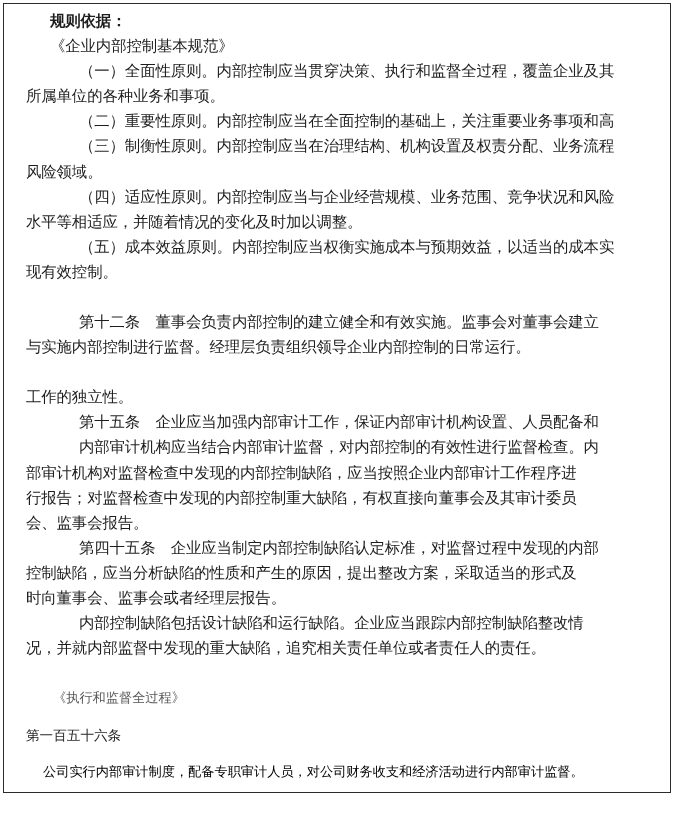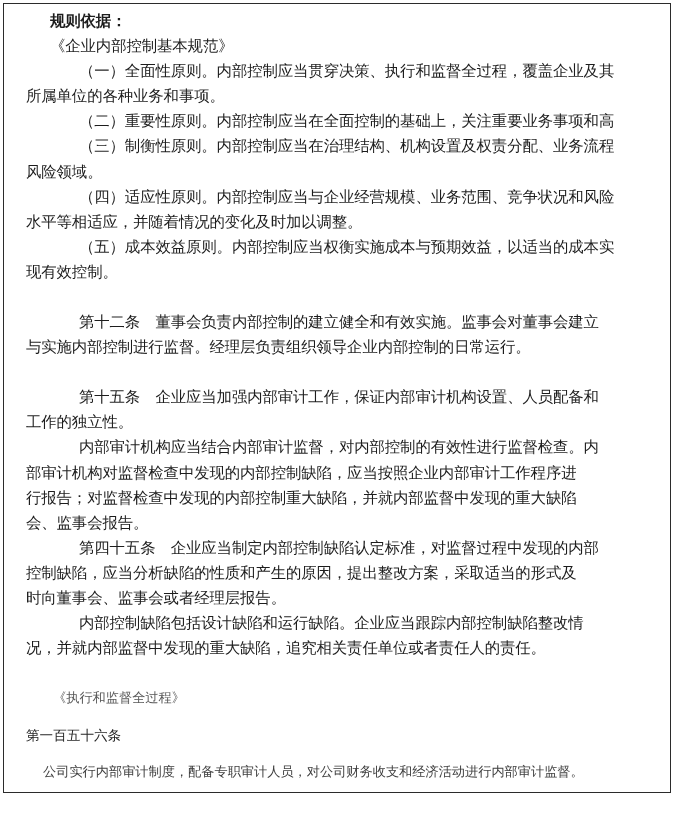--- a/index.html
+++ b/index.html
@@ -52,21 +52,21 @@
   .gap-sm { height: 13px; }
 
   
   .lower {
     padding: 0 18px 0 22px;
   }
   .hln {
     font-family: "DejaVu Sans", "Liberation Sans", sans-serif;
     font-size: 13.2px;
     line-height: 24px;
-    color: #404040;
+    color: #000000;
     white-space: nowrap;
   }
   .hln.heavy {
     font-weight: normal;
     color: #262626;
     font-size: 13.6px;
   }
   .hln.light {
     color: #595959;
   }
@@ -100,26 +100,26 @@
     <div class="ln ind2">（五）成本效益原则。内部控制应当权衡实施成本与预期效益，以适当的成本实</div>
     <div class="ln ind0">现有效控制。</div>
 
     <div class="gap"></div>
 
     <div class="ln ind2">第十二条　董事会负责内部控制的建立健全和有效实施。监事会对董事会建立</div>
     <div class="ln ind0">与实施内部控制进行监督。经理层负责组织领导企业内部控制的日常运行。</div>
 
     <div class="gap"></div>
 
+    <div class="ln ind0">工作的独立性。</div>
     <div class="ln ind2">第十五条　企业应当加强内部审计工作，保证内部审计机构设置、人员配备和</div>
-    <div class="ln ind0">工作的独立性。</div>
 
     <div class="ln ind2">内部审计机构应当结合内部审计监督，对内部控制的有效性进行监督检查。内</div>
     <div class="ln ind0">部审计机构对监督检查中发现的内部控制缺陷，应当按照企业内部审计工作程序进</div>
-    <div class="ln ind0">行报告；对监督检查中发现的内部控制重大缺陷，并就内部监督中发现的重大缺陷</div>
+    <div class="ln ind0">行报告；对监督检查中发现的内部控制重大缺陷，有权直接向董事会及其审计委员</div>
     <div class="ln ind0">会、监事会报告。</div>
 
     <div class="ln ind2">第四十五条　企业应当制定内部控制缺陷认定标准，对监督过程中发现的内部</div>
     <div class="ln ind0">控制缺陷，应当分析缺陷的性质和产生的原因，提出整改方案，采取适当的形式及</div>
     <div class="ln ind0">时向董事会、监事会或者经理层报告。</div>
 
     <div class="ln ind2">内部控制缺陷包括设计缺陷和运行缺陷。企业应当跟踪内部控制缺陷整改情</div>
     <div class="ln ind0">况，并就内部监督中发现的重大缺陷，追究相关责任单位或者责任人的责任。</div>
 
   </div>

